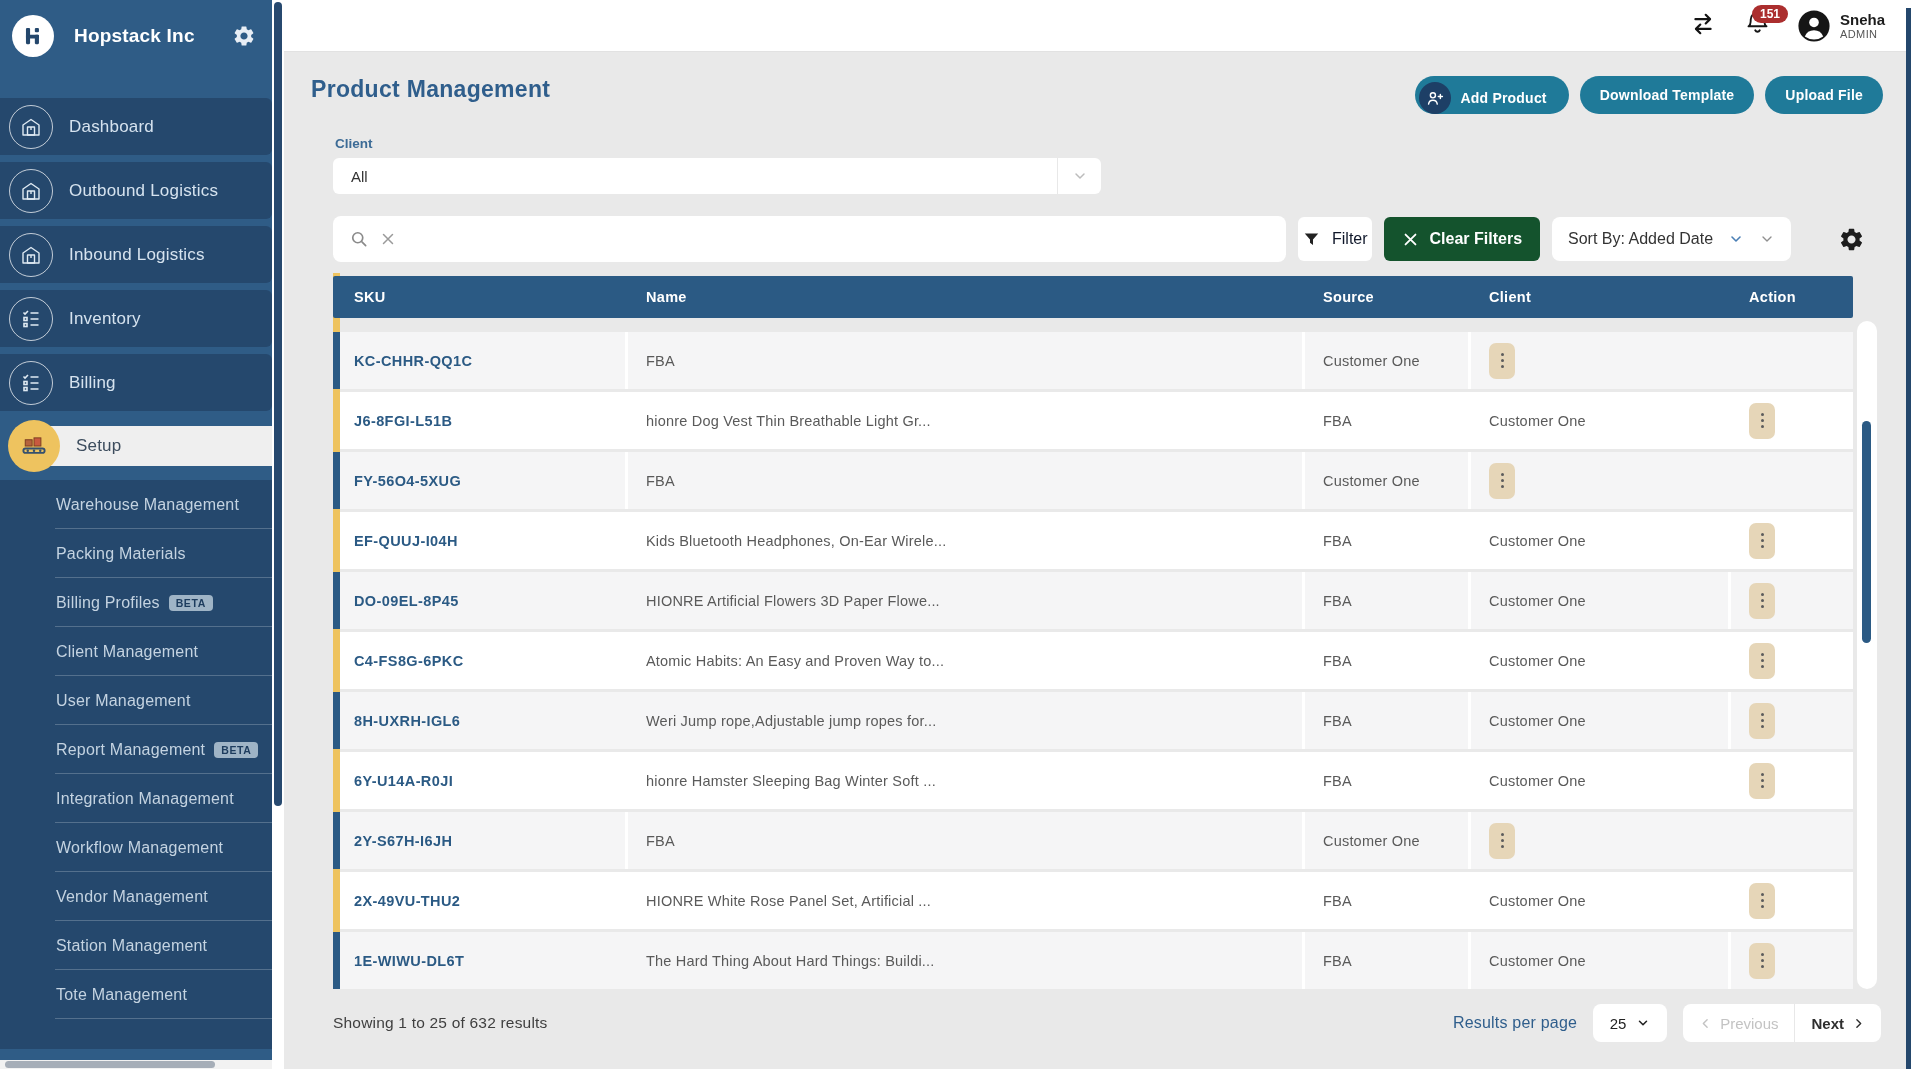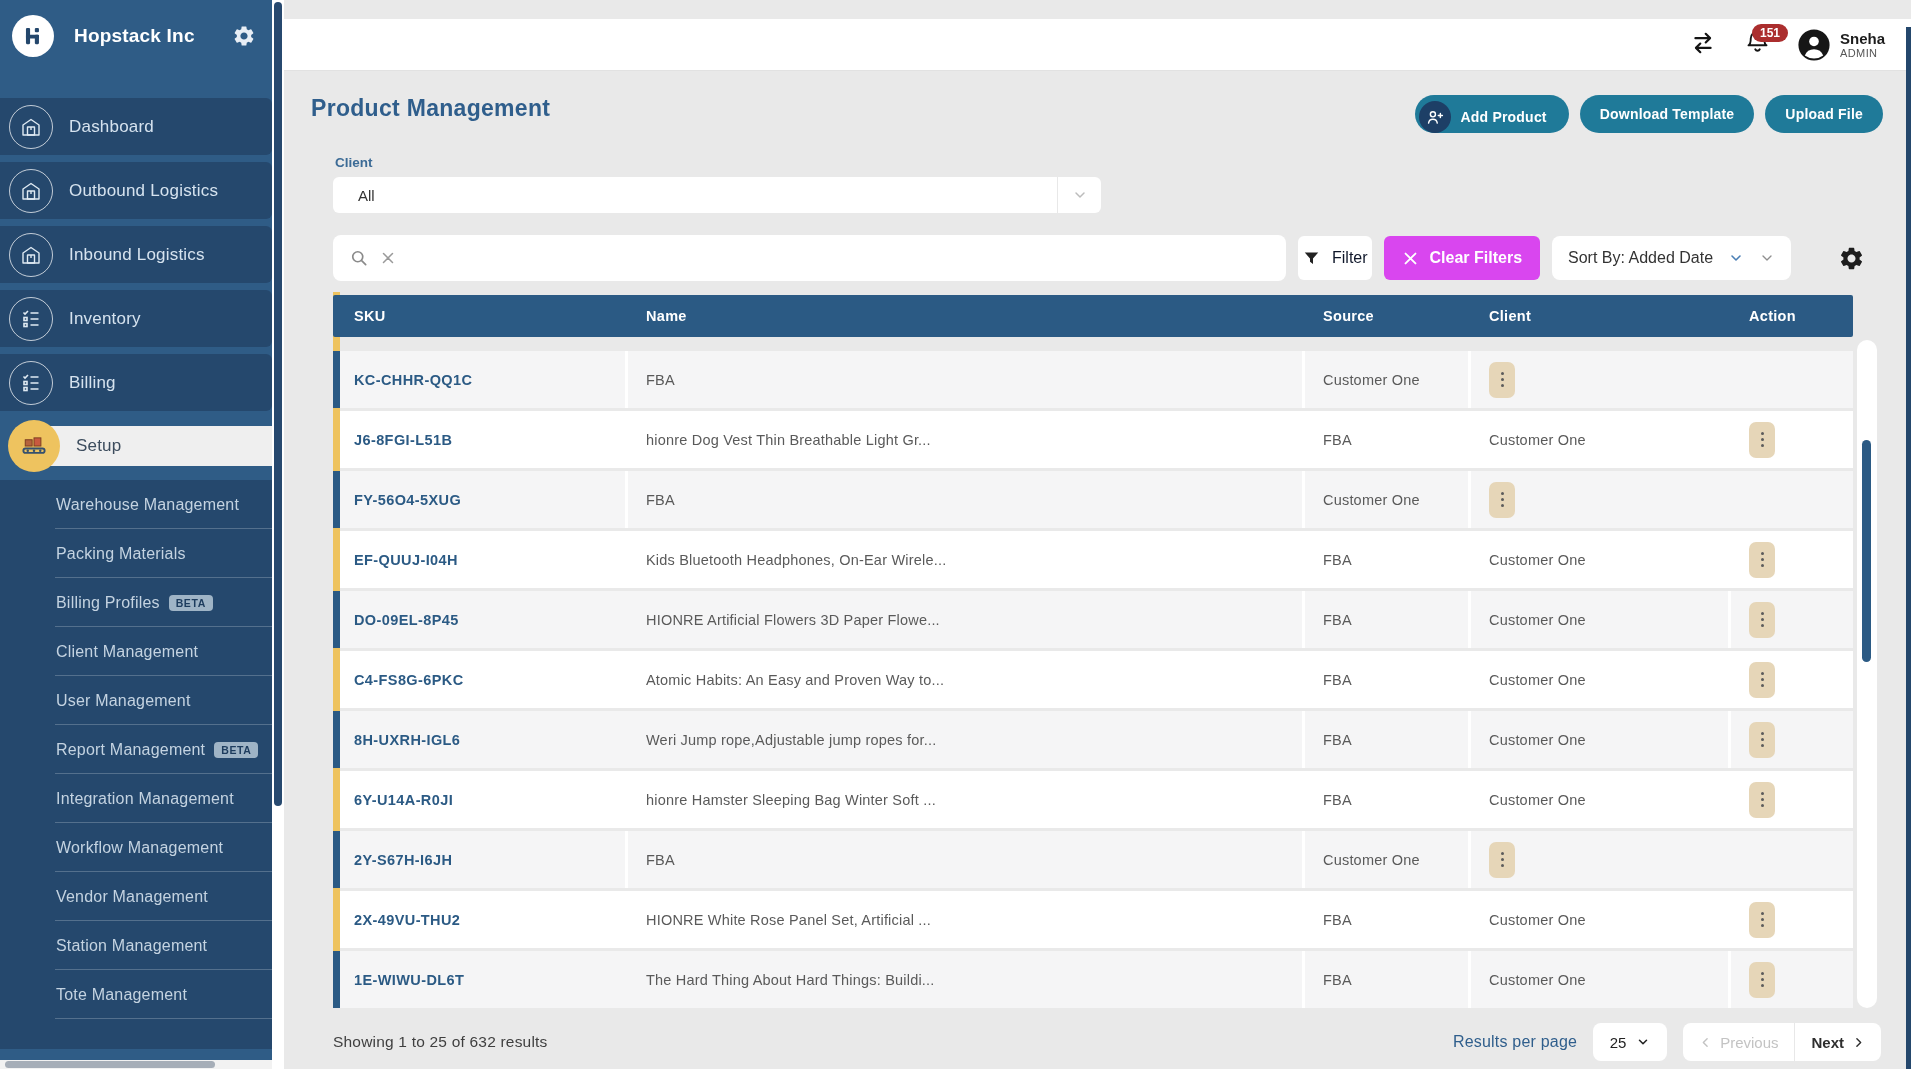--- a/index.html
+++ b/index.html
@@ -35,21 +35,21 @@
   .subnav { background:#25486d; padding-bottom:30px; }
   .sub-item { height:49px; display:flex; align-items:center; padding-left:56px; position:relative; cursor:pointer; }
   .sub-item::after { content:""; position:absolute; left:55px; right:0; bottom:0; height:1px; background:rgba(255,255,255,.22); }
   .sub-label { color:#c4d3e1; font-size:16px; letter-spacing:.2px; }
   .beta { background:#9fb4c6; color:#1d3c5e; font-size:10.5px; font-weight:700; padding:2px 7px; border-radius:4px; margin-left:9px; letter-spacing:.6px; }
 
   .h-scroll { position:absolute; left:0; right:0; bottom:0; height:9px; background:#f2f2f2; }
   .h-scroll .hthumb { position:absolute; left:5px; top:1px; width:210px; height:7px; background:#a6aeb8; border-radius:4px; }
 
   
-  .main { flex:1; display:flex; flex-direction:column; position:relative;margin-top:19px; }
+  .main { flex:1; display:flex; flex-direction:column; position:relative; }
   .topbar { height:52px; flex:none; background:#fff; border-bottom:1px solid #e2e2e2; display:flex; align-items:center; justify-content:flex-end; gap:26px; padding-right:26px; }
   .swap { color:#141414; cursor:pointer; } .swap svg { width:30px; height:26px; }
   .bell-wrap { position:relative; color:#141414; cursor:pointer; }
   .bell-wrap svg { width:27px; height:27px; }
   .notif-badge { position:absolute; top:-5px; right:-17px; background:#ab2e2e; color:#fff; font-size:12px; font-weight:700; padding:2px 8px; border-radius:10px; }
   .user { display:flex; align-items:center; gap:9px; cursor:pointer; }
   .avatar { width:34px; height:34px; } .avatar svg { width:34px; height:34px; }
   .user-name { font-size:15px; color:#1c1c1c; font-weight:600; }
   .user-role { font-size:11px; color:#555; letter-spacing:.4px; }
 
@@ -57,34 +57,34 @@
   .page-head { display:flex; align-items:flex-start; justify-content:space-between; height:44px; }
   .page-title { font-size:23px; font-weight:700; color:#2f5e8c; letter-spacing:.3px; }
   .head-actions { display:flex; gap:11px; }
   .btn-teal { height:38px; border:none; border-radius:19px; background:#1f7a99; color:#fff; font-size:14px; font-weight:600; font-family:inherit; display:flex; align-items:center; padding:0 20px; letter-spacing:.2px; cursor:pointer; }
   .btn-add { padding:6px 22px 0 4px; gap:10px; }
   .add-icon-circle { width:32px; height:32px; border-radius:50%; background:#1d3f66; display:flex; align-items:center; justify-content:center; }
   .add-icon-circle svg { width:19px; height:19px; }
 
   .panel { margin-top:16px; padding-left:22px; }
   .client-label { font-size:13.5px; color:#3c6b96; font-weight:600; margin:6px 0 7px 2px; }
-  .client-select { width:768px; height:36px; background:#fff; border-radius:6px; display:flex; align-items:center; justify-content:space-between; padding-left:25px; cursor:pointer; }
+  .client-select { width:768px; height:36px; background:#fff; border-radius:6px; display:flex; align-items:center; justify-content:space-between; padding-left:18px; cursor:pointer; }
   .client-value { font-size:15px; color:#333; }
   .select-chev { width:44px; height:100%; border-left:1px solid #e8e8e8; display:flex; align-items:center; justify-content:center; color:#bcbcbc; }
   .select-chev svg { width:16px; height:16px; }
 
   .toolbar { margin-top:22px; display:flex; align-items:center; gap:12px; height:46px; }
   .search-box { width:953px; height:46px; background:#fff; border-radius:8px; display:flex; align-items:center; gap:10px; padding:0 16px; }
   .search-box svg { flex:none; }
   .search-input { flex:1; border:none; outline:none; font-size:16px; color:#333; font-family:inherit; background:transparent; }
   .search-input::placeholder { font-style:italic; color:#8f8f8f; }
   .clear-x { color:#9a9a9a; cursor:pointer; display:flex; } .clear-x svg { width:18px; height:18px; }
   .btn-filter { height:44px; background:#fff; border:none; border-radius:6px; display:flex; align-items:center; gap:11px; padding:0 4px; color:#0f172a; font-size:16px; font-family:inherit; cursor:pointer; }
   .btn-filter .funnel { color:#222; display:flex; } .btn-filter svg { width:19px; height:19px; }
-  .btn-clear { height:44px; background:#d946ef; border:none; border-radius:6px; display:flex; align-items:center; gap:11px; padding:0 18px; color:#fff; font-size:16px; font-weight:600; font-family:inherit; cursor:pointer; }
+  .btn-clear { height:44px; background:#14532d; border:none; border-radius:6px; display:flex; align-items:center; gap:11px; padding:0 18px; color:#fff; font-size:16px; font-weight:600; font-family:inherit; cursor:pointer; }
   .btn-clear svg { width:17px; height:17px; }
   .sort-box { height:44px; background:#fff; border-radius:8px; display:flex; align-items:center; gap:15px; padding:0 16px; color:#333; font-size:16px; cursor:pointer; }
   .sort-chev-blue { color:#4a7fb5; display:flex; } .sort-chev-gray { color:#8f8f8f; display:flex; }
   .sort-box svg { width:16px; height:16px; }
   .gear-btn { margin-left:auto; margin-right:18px; color:#1d1d1d; cursor:pointer; display:flex; }
   .gear-btn svg { width:27px; height:27px; }
 
   
   .table-wrap { margin-top:14px; position:relative; width:1520px; height:713px; }
   .yellow-strip { position:absolute; left:0; top:-3px; bottom:0; width:7px; background:#eec35f; }

